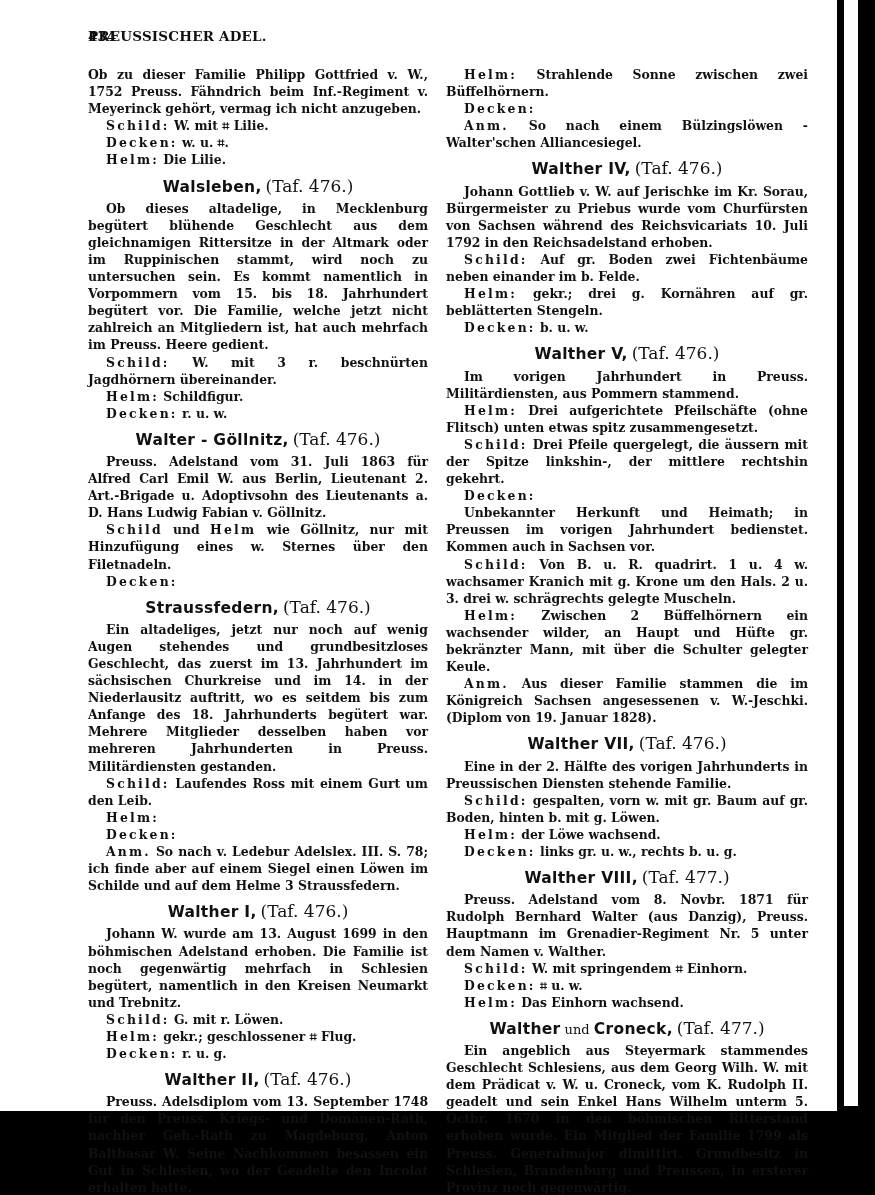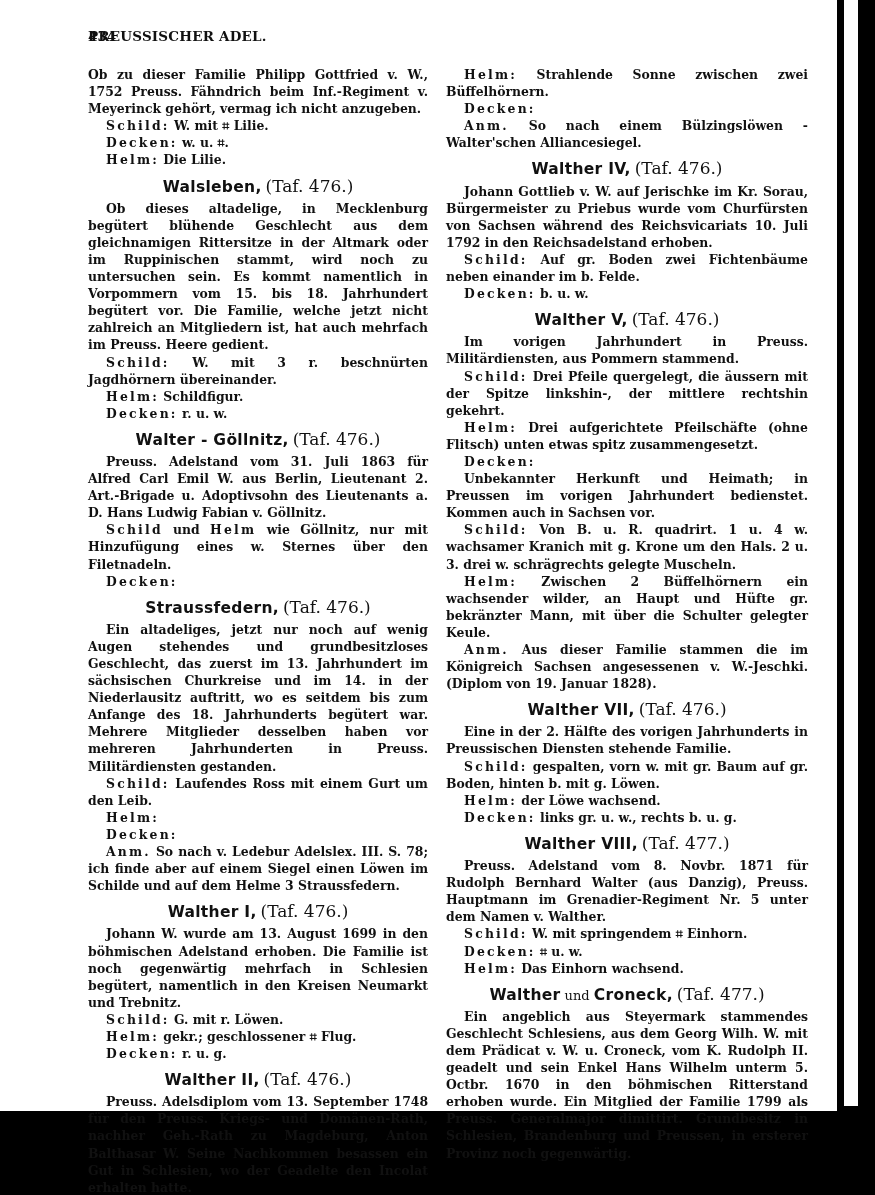--- a/index.html
+++ b/index.html
@@ -87,26 +87,27 @@
   </div>
 
   <div class="col right">
     <p class="p ind"><span class="lbl">Helm:</span><span> Strahlende Sonne zwischen zwei Büffelhörnern.</span></p>
     <p class="p ind"><span class="lbl">Decken:</span><span></span></p>
     <p class="p ind"><span class="lbl">Anm.</span><span> So nach einem Bülzingslöwen - Walter'schen Alliancesiegel.</span></p>
 
     <div class="hd"><span class="nm">Walther IV,</span> <span class="taf">(Taf. 476.)</span></div>
     <p class="p ind">Johann Gottlieb v. W. auf Jerischke im Kr. Sorau, Bürgermeister zu Priebus wurde vom Churfürsten von Sachsen während des Reichsvicariats 10. Juli 1792 in den Reichsadelstand erhoben.</p>
     <p class="p ind"><span class="lbl">Schild:</span><span> Auf gr. Boden zwei Fichtenbäume neben einander im b. Felde.</span></p>
+    <p class="p ind"><span class="lbl">Helm:</span><span> gekr.; drei g. Kornähren auf gr. beblätterten Stengeln.</span></p>
     <p class="p ind"><span class="lbl">Decken:</span><span> b. u. w.</span></p>
 
     <div class="hd"><span class="nm">Walther V,</span> <span class="taf">(Taf. 476.)</span></div>
     <p class="p ind">Im vorigen Jahrhundert in Preuss. Militärdiensten, aus Pommern stammend.</p>
+    <p class="p ind"><span class="lbl">Helm:</span><span> Drei aufgerichtete Pfeilschäfte (ohne Flitsch) unten etwas spitz zusammengesetzt.</span></p>
     <p class="p ind"><span class="lbl">Schild:</span><span> Drei Pfeile quergelegt, die äussern mit der Spitze linkshin-, der mittlere rechtshin gekehrt.</span></p>
-    <p class="p ind"><span class="lbl">Helm:</span><span> Drei aufgerichtete Pfeilschäfte (ohne Flitsch) unten etwas spitz zusammengesetzt.</span></p>
     <p class="p ind"><span class="lbl">Decken:</span><span></span></p>
 
     <p class="p ind">Unbekannter Herkunft und Heimath; in Preussen im vorigen Jahrhundert bedienstet. Kommen auch in Sachsen vor.</p>
     <p class="p ind"><span class="lbl">Schild:</span><span> Von B. u. R. quadrirt. 1 u. 4 w. wachsamer Kranich mit g. Krone um den Hals. 2 u. 3. drei w. schrägrechts gelegte Muscheln.</span></p>
     <p class="p ind"><span class="lbl">Helm:</span><span> Zwischen 2 Büffelhörnern ein wachsender wilder, an Haupt und Hüfte gr. bekränzter Mann, mit über die Schulter gelegter Keule.</span></p>
     <p class="p ind"><span class="lbl">Anm.</span><span> Aus dieser Familie stammen die im Königreich Sachsen angesessenen v. W.-Jeschki. (Diplom von 19. Januar 1828).</span></p>
 
     <div class="hd"><span class="nm">Walther VII,</span> <span class="taf">(Taf. 476.)</span></div>
     <p class="p ind">Eine in der 2. Hälfte des vorigen Jahrhunderts in Preussischen Diensten stehende Familie.</p>
     <p class="p ind"><span class="lbl">Schild:</span><span> gespalten, vorn w. mit gr. Baum auf gr. Boden, hinten b. mit g. Löwen.</span></p>

